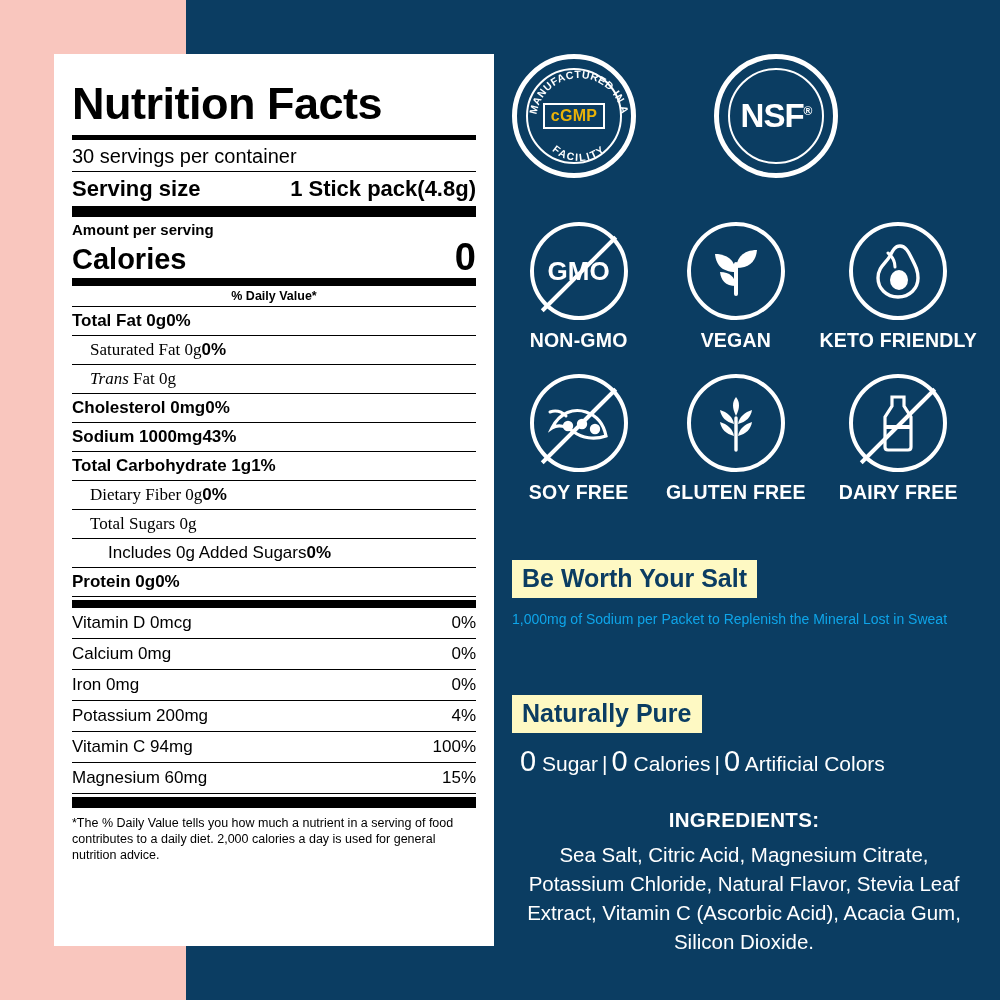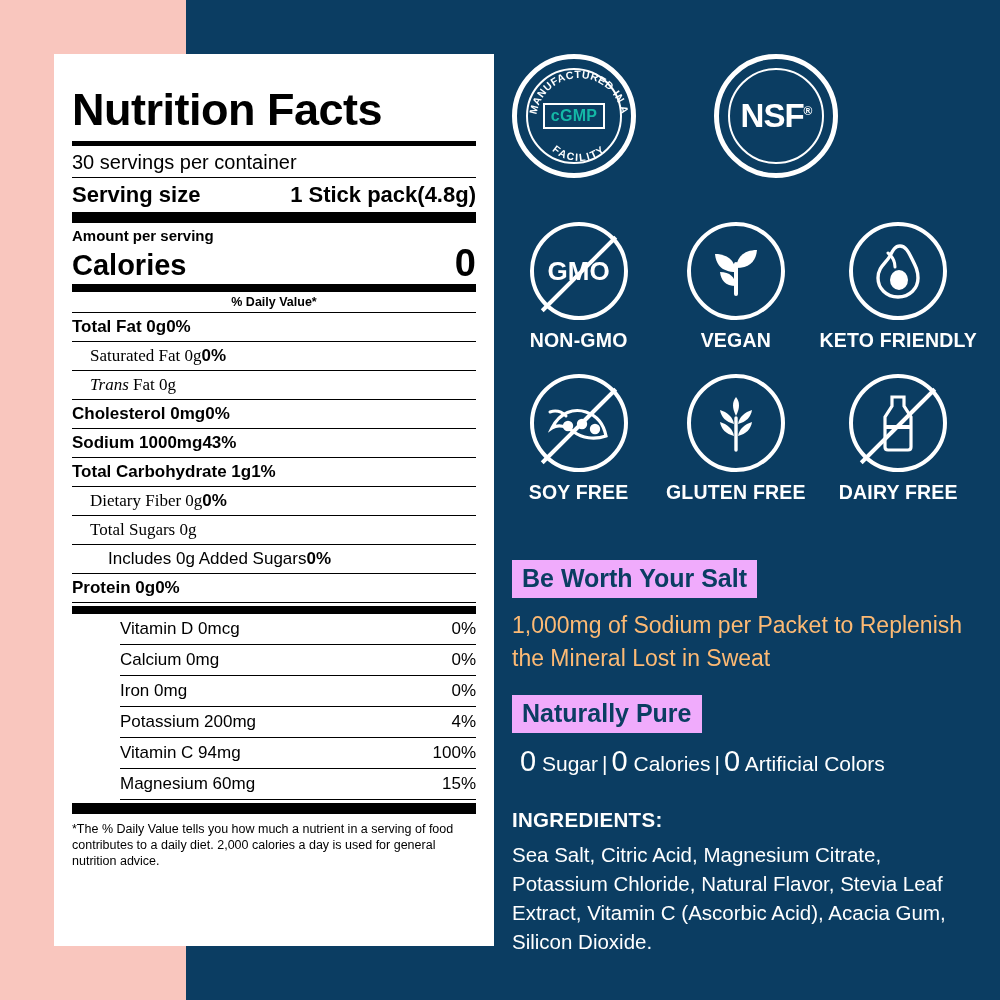--- a/index.html
+++ b/index.html
@@ -28,21 +28,21 @@
     background: #ffffff;
     padding: 14px 18px 10px 18px;
     color: #000;
   }
   .nf-title {
     font-family: "Liberation Sans", sans-serif;
     font-weight: bold;
     font-size: 45px;
     letter-spacing: -0.5px;
     line-height: 1.05;
-    margin-top: 18px;
+    margin-top: 12px;
   }
   .rule-thin { border-bottom: 1px solid #000; }
   .rule-med { border-bottom: 5px solid #000; }
   .rule-thick { border-bottom: 11px solid #000; }
   .rule-mid { border-bottom: 8px solid #000; }
 
   .servings {
     font-size: 20px;
     padding: 5px 0 3px 0;
   }
@@ -77,41 +77,40 @@
   .row.indent1 .name { padding-left: 18px; font-family: Liberation Serif, serif; }
   .row.indent2 .name { padding-left: 36px; }
   .bold { font-weight: bold; }
   .ital { font-style: italic; }
 
   .vit-row {
     display: flex; justify-content: space-between; align-items: baseline;
     font-size: 17px;
     padding: 5px 0 5px 0;
     border-bottom: 1px solid #000;
-    margin-left: 48px;
   }
   .vit-row .val { font-weight: normal; }
 
   .footnote {
     font-size: 12.5px; line-height: 1.25; padding-top: 8px;
   }
 
   
   .seal-row { position: absolute; left: 512px; top: 54px; display: flex; gap: 78px; }
   .seal {
     width: 124px; height: 124px; border-radius: 50%;
     border: 5px solid #ffffff; position: relative;
     display: flex; align-items: center; justify-content: center;
   }
   .seal-inner-ring {
     position: absolute; left: 9px; top: 9px; right: 9px; bottom: 9px;
     border-radius: 50%; border: 2px solid #ffffff;
   }
   .cgmp-box {
-    border: 2px solid #fff; color: #14b8a6; font-weight: bold; font-size: 16px;
+    border: 2px solid #fff; color: #eab308; font-weight: bold; font-size: 16px;
     padding: 2px 6px; letter-spacing: 0.3px;
   }
   .seal-arc-text {
     position: absolute; left: 0; top: 0; width: 124px; height: 124px;
   }
   .nsf-text { color: #fff; font-weight: bold; font-size: 33px; letter-spacing: -1px; }
   .nsf-reg { font-size: 12px; vertical-align: super; font-weight: bold; }
 
   .icon-grid {
     position: absolute; left: 505px; top: 222px;
@@ -132,35 +131,35 @@
   }
   .gmo-text { color:#fff; font-weight: bold; font-size: 26px; letter-spacing: 0px; }
   .slash {
     position: absolute; left: 50%; top: -4px; width: 4px; height: 104px;
     background: #fff; transform: translateX(-50%) rotate(45deg);
   }
 
   
   .hl {
     display: inline-block;
-    background: #f0abfc; color: #0b3d62;
+    background: #fef9c3; color: #0b3d62;
     font-size: 25px; font-weight: bold;
     padding: 4px 10px 5px 10px;
   }
   .blk1 { position: absolute; left: 512px; top: 560px; width: 470px; }
   .body-text {
-    color: #fdba74; font-size: 23px; line-height: 1.45; margin-top: 11px;
+    color: #0ea5e9; font-size: 14px; line-height: 1.45; margin-top: 11px;
   }
   .blk2 { position: absolute; left: 512px; top: 695px; width: 470px; }
   .pure-line {
     color: #ffffff; font-size: 21px; margin-top: 12px; white-space: nowrap; margin-left: 8px;
   }
   .big0 { font-size: 29px; }
   .sep { color: #ffffff; padding: 0 4px; }
-  .blk3 { position: absolute; left: 512px; top: 808px; width: 464px; }
+  .blk3 { position: absolute; left: 512px; top: 808px; width: 464px; text-align: center; }
   .ing-title { color: #fff; font-size: 20.5px; font-weight: bold; letter-spacing: 0.3px; }
   .ing-body { color: #fff; font-size: 20.5px; line-height: 1.42; margin-top: 8px; }
 </style>
 </head>
 <body>
 
 <div id="page">
 
   <div class="bg-pink"></div>
   <div class="bg-navy"></div>

